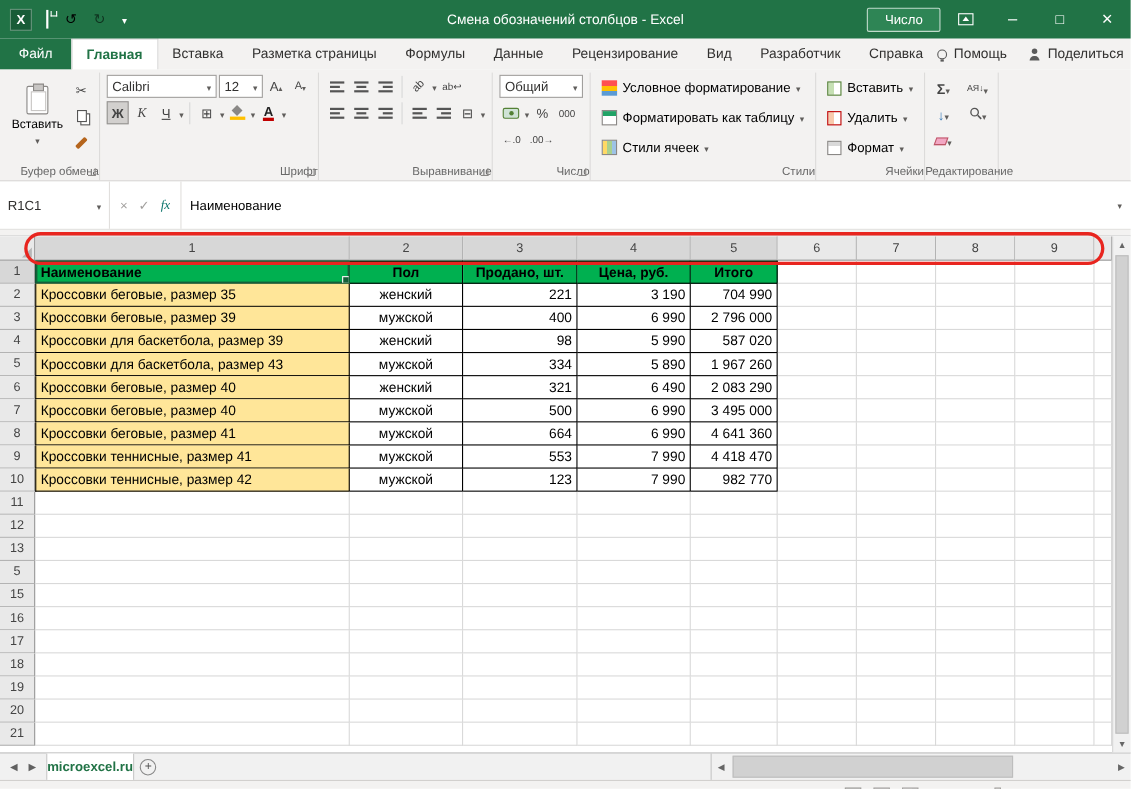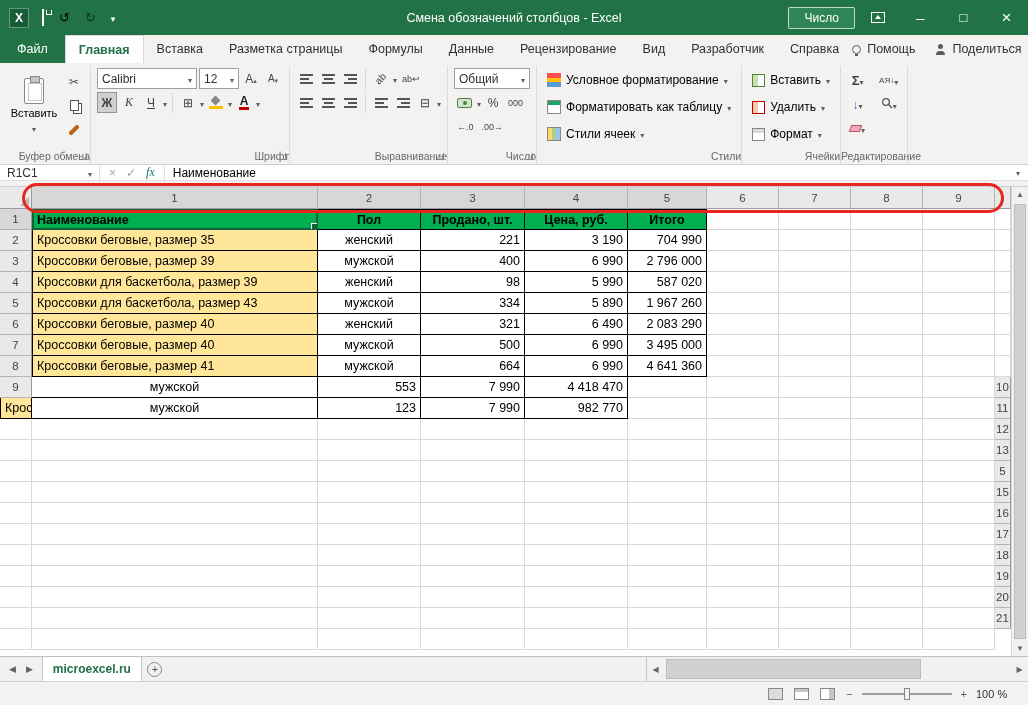--- a/index.html
+++ b/index.html
@@ -88,21 +88,21 @@
 .ic-delete{width:13px;height:13px;border:1px solid #c00000;background:linear-gradient(90deg,#f8cbad 0 50%,#fff 50%)}
 .ic-format{width:13px;height:13px;border:1px solid #8a8886;background:linear-gradient(#d9d9d9 0 4px,#fff 4px)}
 
 .edit-grid{display:grid;grid-template-columns:auto auto;gap:3px 8px;align-items:center;padding-top:2px}
 .ic-sum{font-size:13px;font-weight:bold;color:#444}
 .ic-filldown{color:#2e75b6;font-weight:bold;font-size:12px}
 .ic-eraser{width:11px;height:7px;background:#f2a7c3;border:1px solid #b56;transform:skewX(-20deg)}
 .ic-sort{font-size:8px;line-height:8px;color:#444}
 
 
-.fbar{height:16px;background:#fff;display:flex;align-items:stretch;font-size:12px;border-bottom:1px solid #e1dfdd}
+.fbar{height:44px;background:#fff;display:flex;align-items:stretch;font-size:12px;border-bottom:1px solid #e1dfdd}
 .namebox{width:100px;border-right:1px solid #e1dfdd;display:flex;align-items:center;justify-content:space-between;padding:0 7px}
 .fx-btns{display:flex;align-items:center;gap:10px;padding:0 9px;border-right:1px solid #e1dfdd;color:#a19f9d}
 .fxlbl{font-family:"Liberation Serif",serif;font-style:italic;color:#0f766e}
 .fcontent{flex:1;display:flex;align-items:center;padding-left:8px;color:#000}
 .fexpand{width:20px;display:flex;align-items:center;justify-content:center;color:#888;font-size:9px}
 .fgap{height:6px;background:#f3f2f1;border-bottom:1px solid #cfcfcf}
 
 
 .sheet{height:469px;display:flex;background:#fff}
 .gridwrap{flex:1;position:relative}
@@ -122,21 +122,21 @@
 .acell{outline:2px solid #145f39;outline-offset:-2px}
 .acell::after{content:"";position:absolute;right:-1px;bottom:-1px;width:5px;height:5px;background:#145f39;border:1px solid #fff}
 .red-oval{position:absolute;left:22px;top:-4px;width:982px;height:30px;border:3px solid #e8251f;border-radius:16px;z-index:6;pointer-events:none}
 
 .vscroll{width:17px;background:#f1f1f1;border-left:1px solid #d6d6d6;position:relative;display:flex;flex-direction:column;justify-content:space-between;align-items:center;font-size:8px;color:#666;padding:3px 0}
 .vthumb{position:absolute;left:2px;right:2px;top:17px;bottom:17px;background:#d1d1d1;border:1px solid #bdbdbd}
 
 
 .sheetbar{height:25px;background:#f1f1f1;border-top:1px solid #bfbfbf;display:flex;align-items:stretch;font-size:12px;color:#444}
 .tab-nav{display:flex;align-items:center;gap:10px;padding:0 9px;color:#616161;font-size:9px}
-.sheet-tab{background:#fff;color:#217346;font-weight:bold;display:flex;align-items:center;padding:0 10px;border-left:1px solid #c6c6c6;border-right:1px solid #c6c6c6}
+.sheet-tab{background:#fff;color:#217346;font-weight:bold;display:flex;align-items:center;padding:0 0;border-left:1px solid #c6c6c6;border-right:1px solid #c6c6c6}
 .addsheet{width:26px;display:flex;align-items:center;justify-content:center}
 .addsheet .circ{width:15px;height:15px;border:1px solid #888;border-radius:50%;display:flex;align-items:center;justify-content:center;font-size:11px;color:#555;line-height:0}
 .hscroll{margin-left:auto;width:382px;display:flex;align-items:stretch;border-left:1px solid #c6c6c6}
 .hs-btn{width:17px;display:flex;align-items:center;justify-content:center;font-size:8px;color:#666}
 .hs-track{flex:1;position:relative}
 .hs-thumb{position:absolute;left:2px;right:90px;top:2px;bottom:2px;background:#d1d1d1;border:1px solid #bdbdbd}
 
 
 .statusbar{height:24px;background:#f3f2f1;border-top:1px solid #d2d0ce;display:flex;align-items:center;padding:0 12px;font-size:11px;color:#605e5c}
 .sb-right{margin-left:auto;display:flex;align-items:center;gap:11px}
@@ -527,20 +527,21 @@
         <div class="gc tmid">мужской</div>
         <div class="gc tnum">664</div>
         <div class="gc tnum">6 990</div>
         <div class="gc tnum">4 641 360</div>
         <div class="gc"></div>
         <div class="gc"></div>
         <div class="gc"></div>
         <div class="gc"></div>
         <div class="gc"></div>
         <div class="hc rowhdr">9</div>
+        <div class="gc tname tl">Кроссовки теннисные, размер 41</div>
         <div class="gc tmid">мужской</div>
         <div class="gc tnum">553</div>
         <div class="gc tnum">7 990</div>
         <div class="gc tnum">4 418 470</div>
         <div class="gc"></div>
         <div class="gc"></div>
         <div class="gc"></div>
         <div class="gc"></div>
         <div class="gc"></div>
         <div class="hc rowhdr">10</div>

